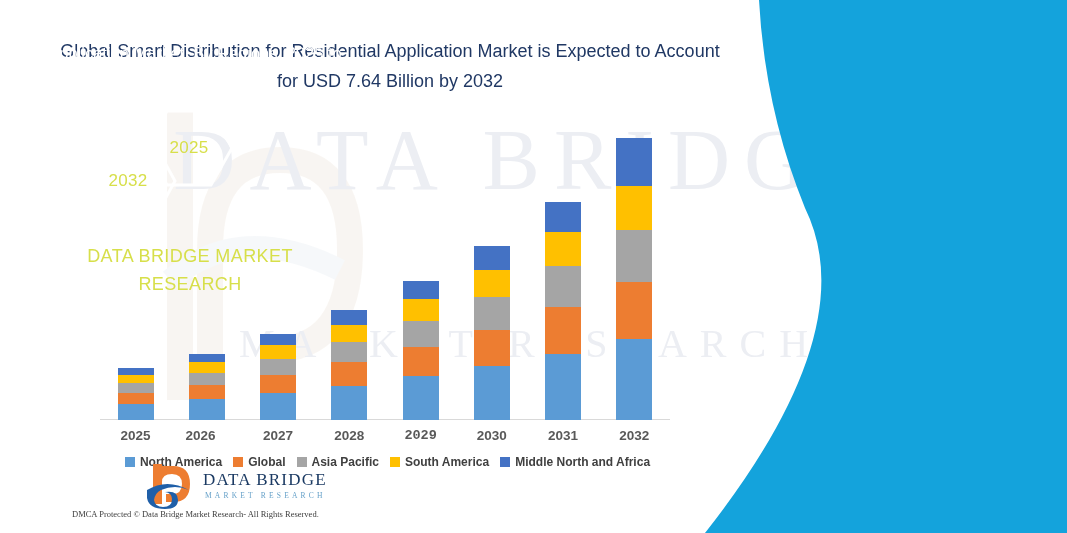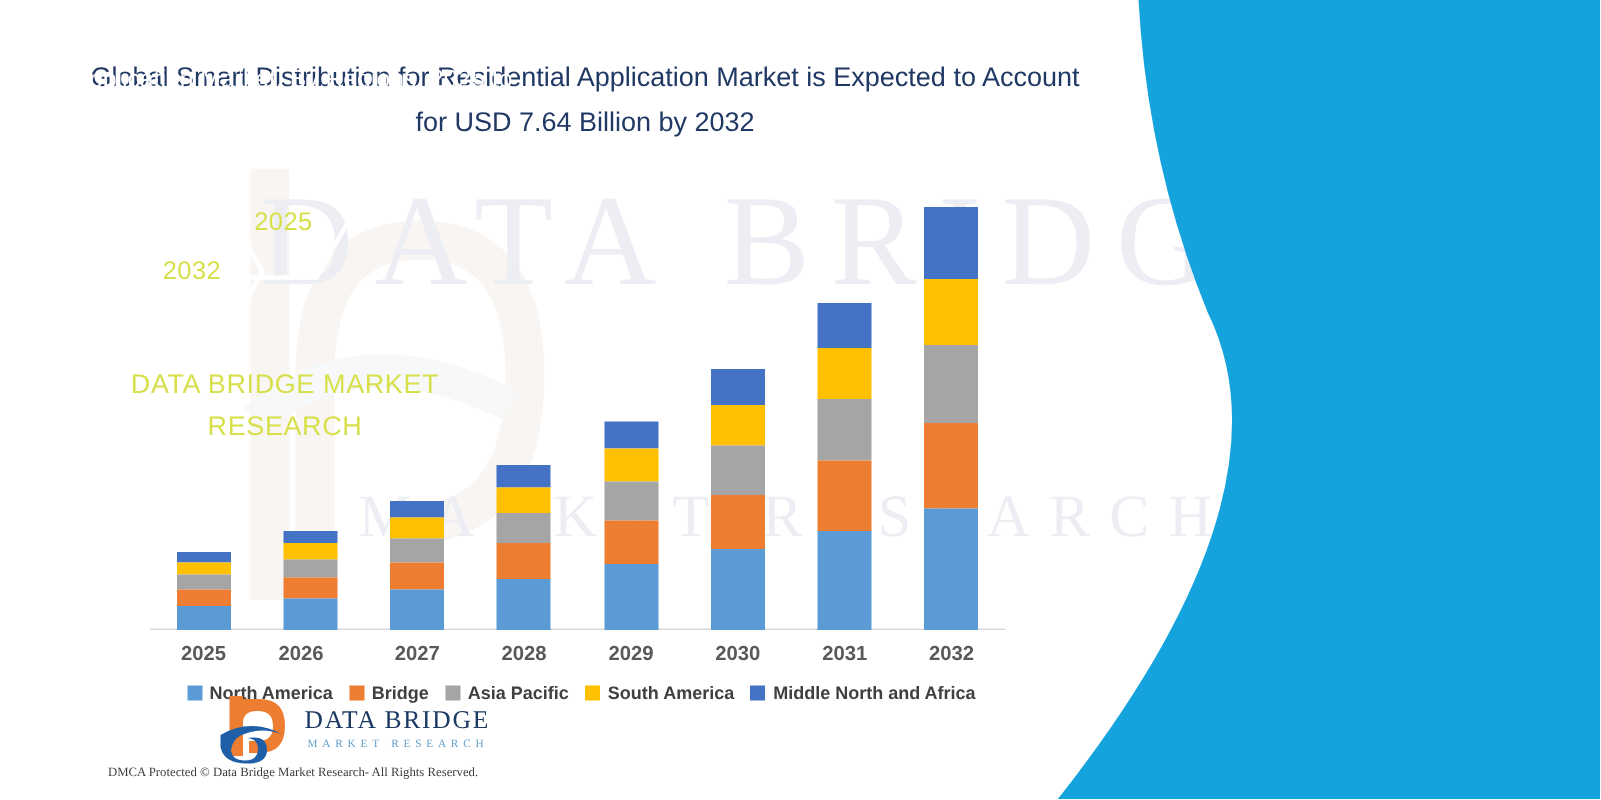--- a/index.html
+++ b/index.html
@@ -274,34 +274,34 @@
           </div>
         </div>
       </div>
   </div>
 
   <div id="x-labels">
       <div class="x-label" style="left: 0px; width: 71.25px;">2025</div>
       <div class="x-label" style="left: 65px; width: 71.25px;">2026</div>
       <div class="x-label" style="left: 142.5px; width: 71.25px;">2027</div>
       <div class="x-label" style="left: 213.75px; width: 71.25px;">2028</div>
-      <div class="x-label" style="left: 285px; width: 71.25px;">2029</div>
+      <div class="x-label" style="left: 285px; width: 71.25px; font-family: Liberation Mono, monospace;">2029</div>
       <div class="x-label" style="left: 356.25px; width: 71.25px;">2030</div>
       <div class="x-label" style="left: 427.5px; width: 71.25px;">2031</div>
       <div class="x-label" style="left: 498.75px; width: 71.25px;">2032</div>
     </div>
 
   <div id="legend">
       <div class="legend-item">
         <span class="legend-swatch" style="background: rgb(91, 155, 213);"></span>
         <span class="legend-label">North America</span>
       </div>
       <div class="legend-item">
         <span class="legend-swatch" style="background: rgb(237, 125, 49);"></span>
-        <span class="legend-label">Bridge</span>
+        <span class="legend-label">Global</span>
       </div>
       <div class="legend-item">
         <span class="legend-swatch" style="background: rgb(165, 165, 165);"></span>
         <span class="legend-label">Asia Pacific</span>
       </div>
       <div class="legend-item">
         <span class="legend-swatch" style="background: rgb(255, 192, 0);"></span>
         <span class="legend-label">South America</span>
       </div>
       <div class="legend-item">

